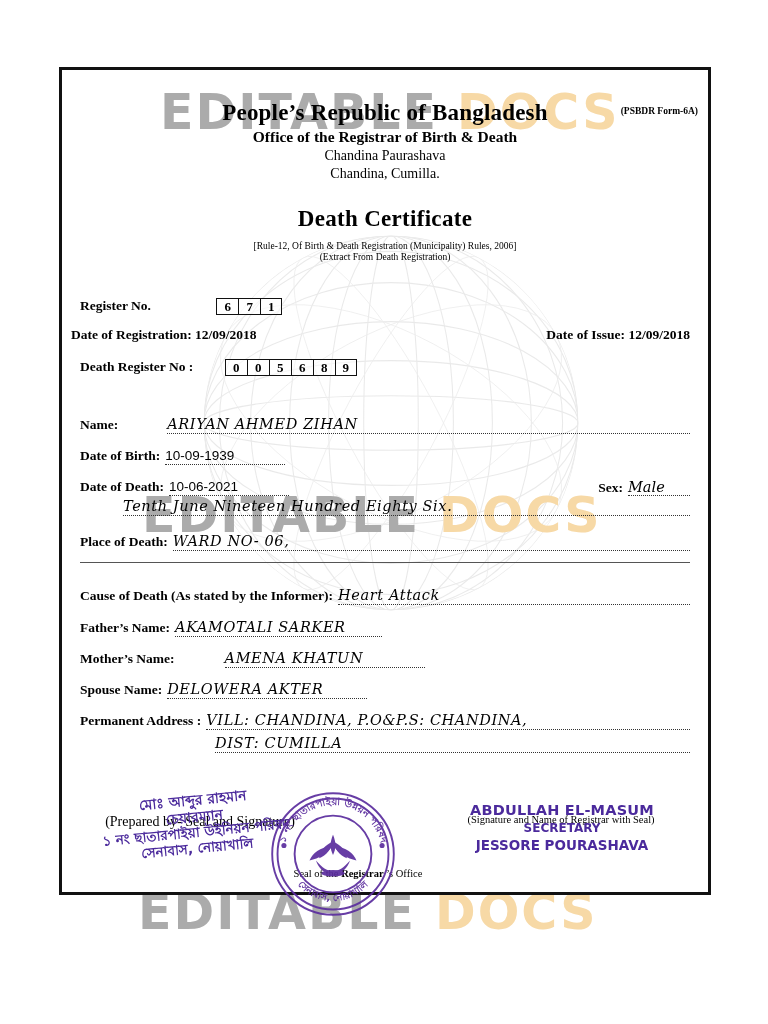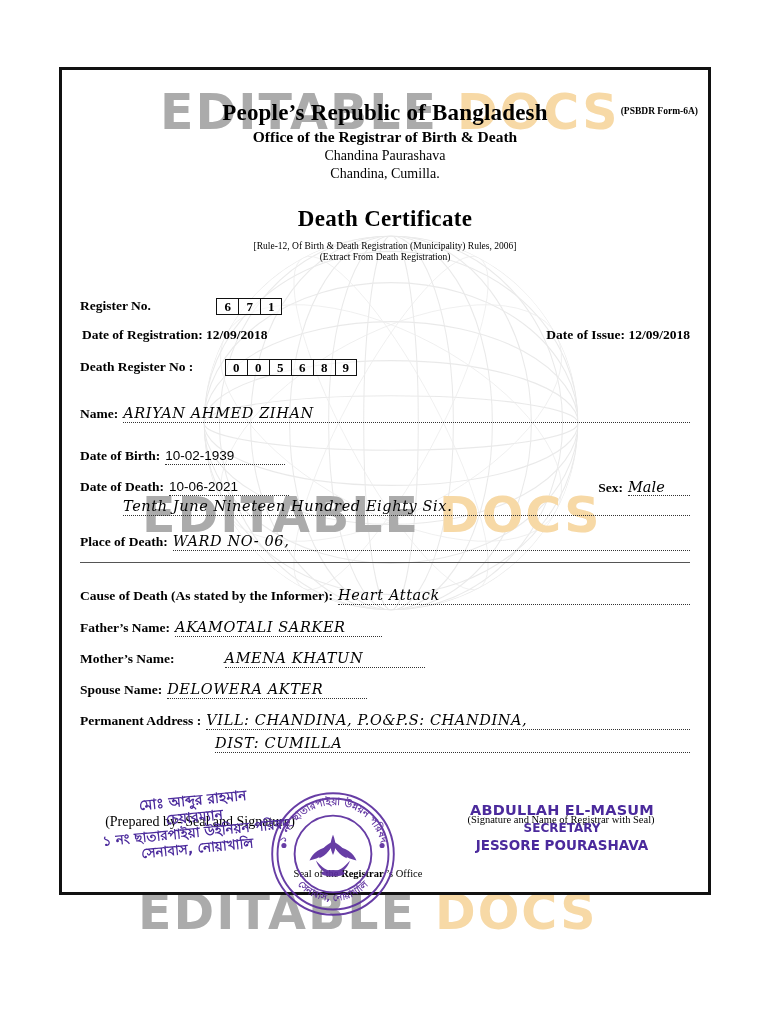--- a/index.html
+++ b/index.html
@@ -87,21 +87,21 @@
     border-right: none;
     text-align: center;
     font-size: 13px; font-weight: 700; line-height: 15px;
     font-family: "Liberation Serif", serif;
     background: rgba(255,255,255,.55);
   }
   .boxes .cell:last-child { border-right: 1px solid #111; }
 
   .r-regno   { left: 18px; top: 198px; }
   .r-regno .boxes { margin-left: 62px; }
-  .r-dor     { left: 20px;  top: 227px; text-align: center; }
+  .r-dor     { left: 9px;  top: 227px; text-align: center; }
   .r-doi     { right: 18px; top: 227px; }
   .r-drn     { left: 18px;  top: 259px; }
   .r-drn .boxes { margin-left: 28px; }
 
   
   .field {
     position: absolute;
     left: 18px; right: 18px;
     font-size: 13.5px;
     display: flex;
@@ -121,21 +121,21 @@
   }
   .field .val.plain {
     font-family: "Liberation Sans", sans-serif;
     font-style: normal;
     letter-spacing: 0;
     font-size: 13.5px;
   }
   .val.short  { flex: 0 0 auto; min-width: 120px; padding-right: 34px; }
   .val.medium { flex: 0 0 auto; min-width: 200px; padding-right: 36px; }
 
-  .f-name   { top: 305px; }
+  .f-name   { top: 316px; gap: 44px; }
   .f-dob    { top: 348px; }
   .f-dod    { top: 379px; }
   .f-dodw   { top: 398px; left: 56px; }
   .f-pod    { top: 433px; }
   .f-pod2   { top: 462px; left: 18px; right: 18px;
               border-bottom: 1px solid #555; height: 1px; }
   .f-cod    { top: 487px; }
   .f-father { top: 519px; }
   .f-mother { top: 550px; gap: 45px; }
   .f-spouse { top: 581px; }
@@ -298,21 +298,21 @@
           </span>
       </div>
 
       <div class="field f-name">
         <span class="lbl">Name:</span>
         <span class="val">ARIYAN AHMED ZIHAN</span>
       </div>
 
       <div class="field f-dob">
         <span class="lbl">Date of Birth:</span>
-        <span class="val plain short">10-02-1939</span>
+        <span class="val plain short">10-09-1939</span>
       </div>
 
       <div class="field f-dod">
         <span class="lbl">Date of Death:</span>
         <span class="val plain short">10-06-2021</span>
       </div>
       <div class="sex-wrap">
         <span class="lbl">Sex:</span>
         <span class="val">Male</span>
       </div>

